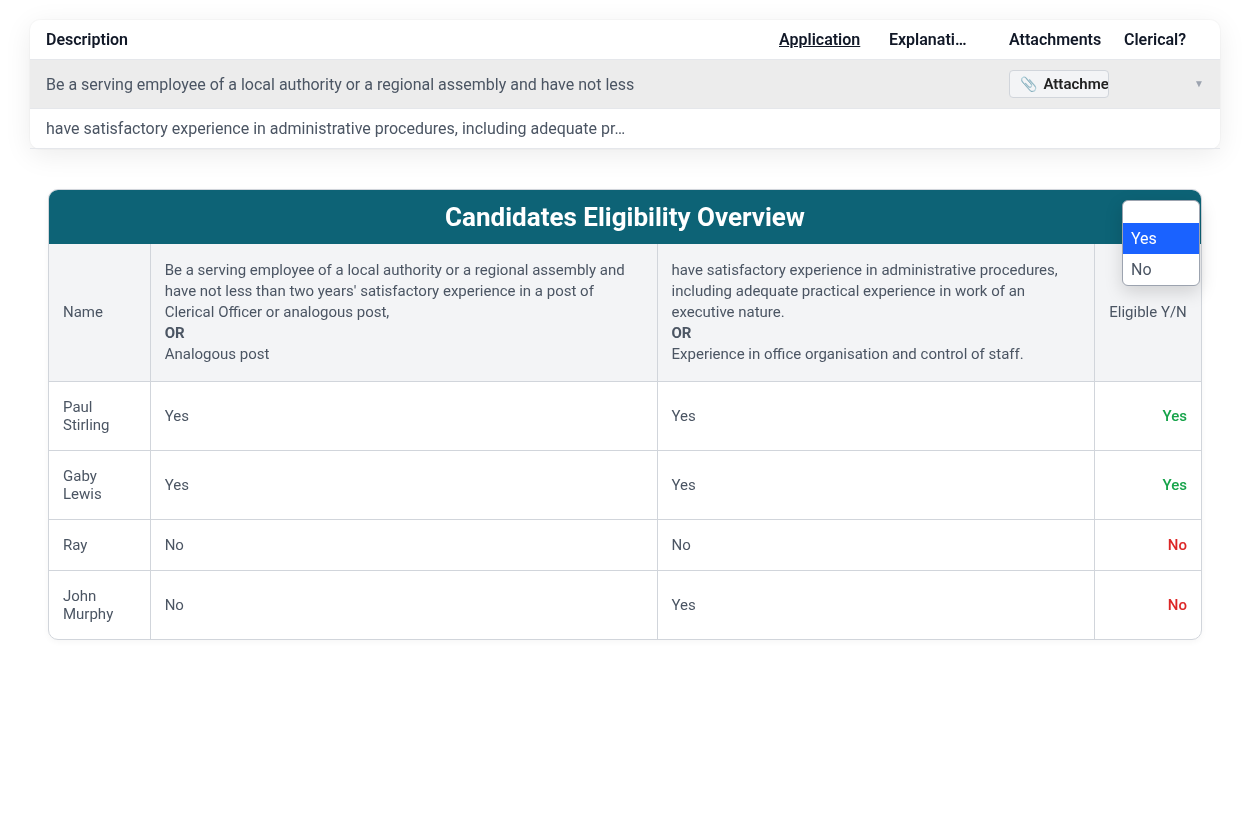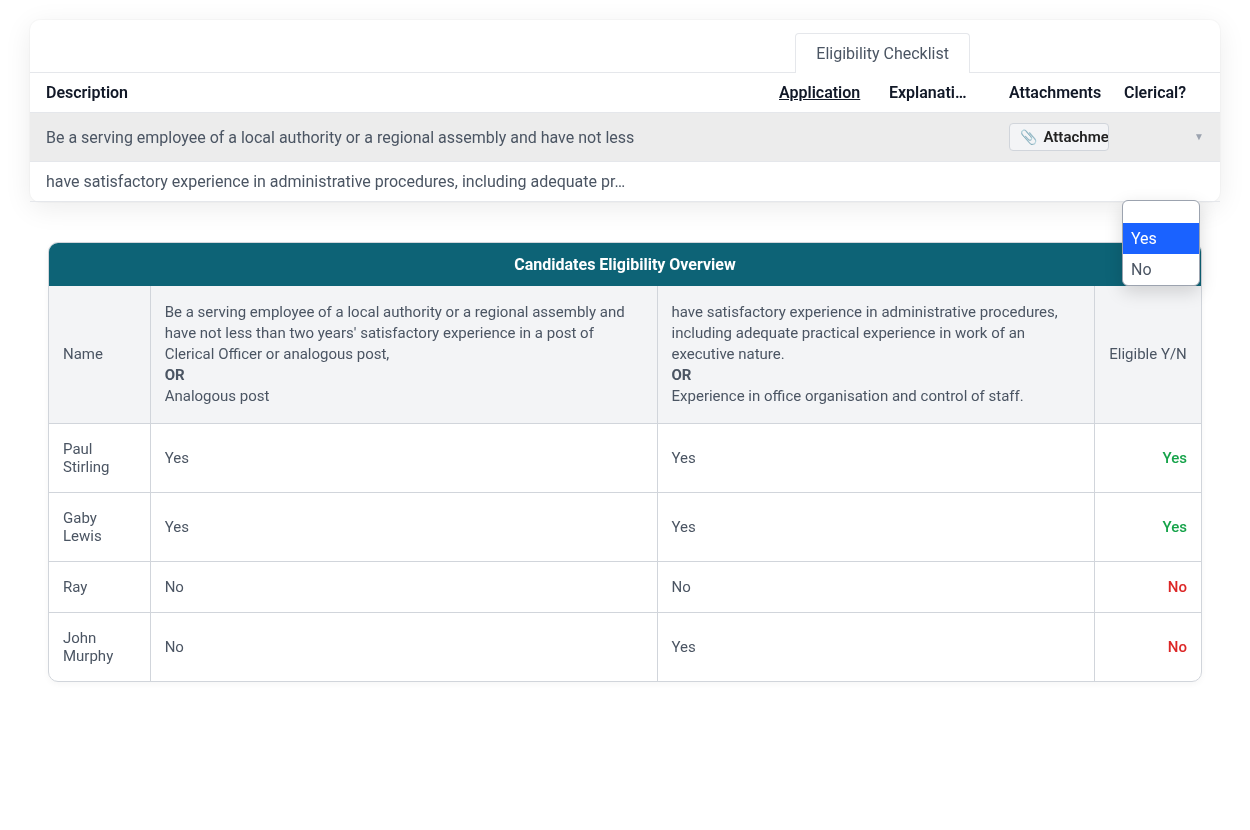--- a/index.html
+++ b/index.html
@@ -120,21 +120,21 @@
     border: 1px solid #d1d5db;
     border-radius: 10px;
     margin: 0 28px;
     overflow: hidden;
     box-shadow: 0 2px 6px rgba(0,0,0,0.04);
   }
   .overview-title {
     background: #0d6376;
     color: #fff;
     text-align: center;
-    font-size: 16px;
+    font-size: 26px;
     font-weight: 700;
     padding: 12px 0;
   }
   table.overview-table {
     width: 100%;
     border-collapse: collapse;
     font-size: 15px;
   }
   .overview-table th, .overview-table td {
     border-right: 1px solid #d1d5db;
@@ -154,23 +154,20 @@
   }
   .overview-table tbody tr:last-child td { border-bottom: none; }
   .elig-yes { color: #16a34a; font-weight: 500;}
   .elig-no  { color: #dc2626; font-weight: 500;}
 </style>
 </head>
 <body>
 
 <div class="card">
 
-  <div class="tab-strip">
-    <div class="tab">Eligibility Checklist</div>
-  </div>
 
   <div class="checklist-head">
     <div class="col-desc">Description</div>
     <div class="col-app">Application</div>
     <div class="col-exp">Explanati…</div>
     <div class="col-att">Attachments</div>
     <div class="col-elig">Clerical?</div>
   </div>
 
   <div class="checklist-row selected">

